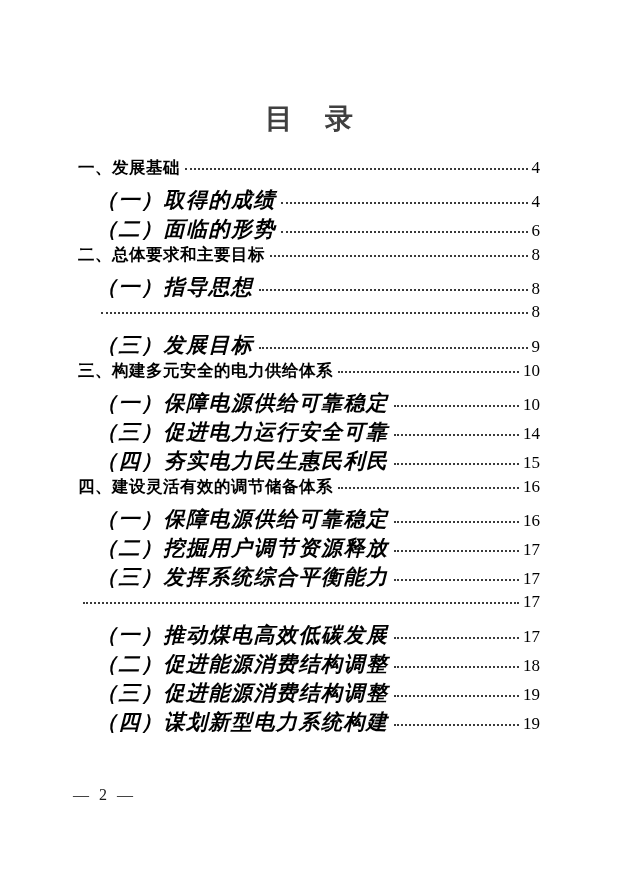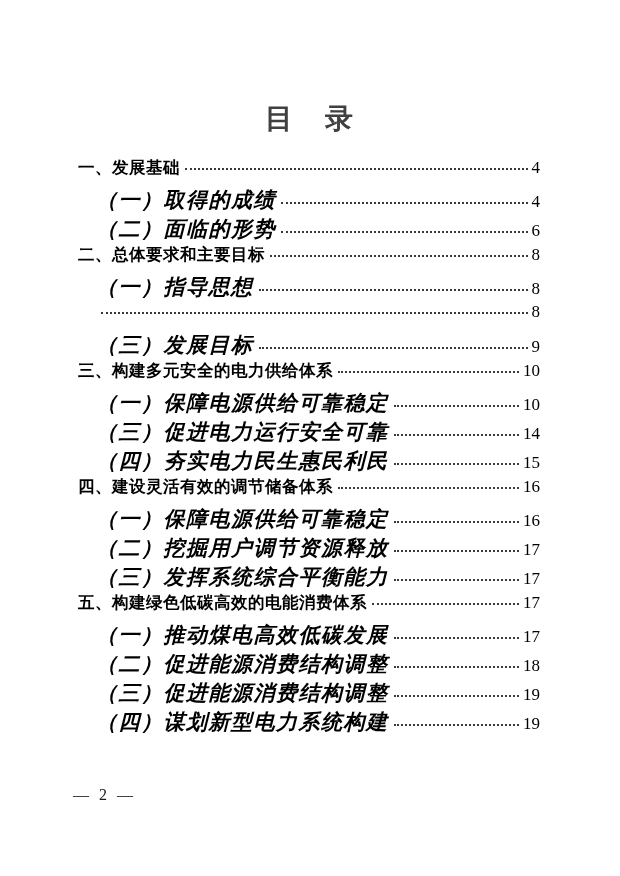--- a/index.html
+++ b/index.html
@@ -171,21 +171,20 @@
     <span class="toc-page">17</span>
   </div>
 
   <div class="toc-row level-2">
     <span class="toc-label">（三）发挥系统综合平衡能力</span>
     <span class="leader"></span>
     <span class="toc-page">17</span>
   </div>
 
   <div class="toc-row level-1">
-    <span class="toc-label">五、构建绿色低碳高效的电能消费体系</span>
     <span class="leader"></span>
     <span class="toc-page">17</span>
   </div>
 
   <div class="toc-row level-2">
     <span class="toc-label">（一）推动煤电高效低碳发展</span>
     <span class="leader"></span>
     <span class="toc-page">17</span>
   </div>
 

